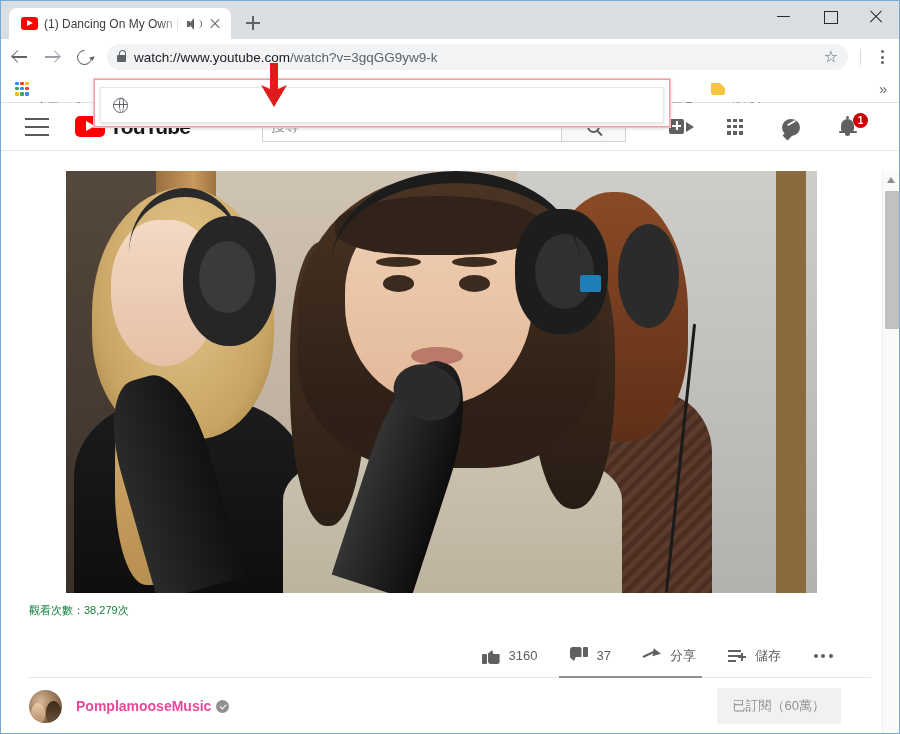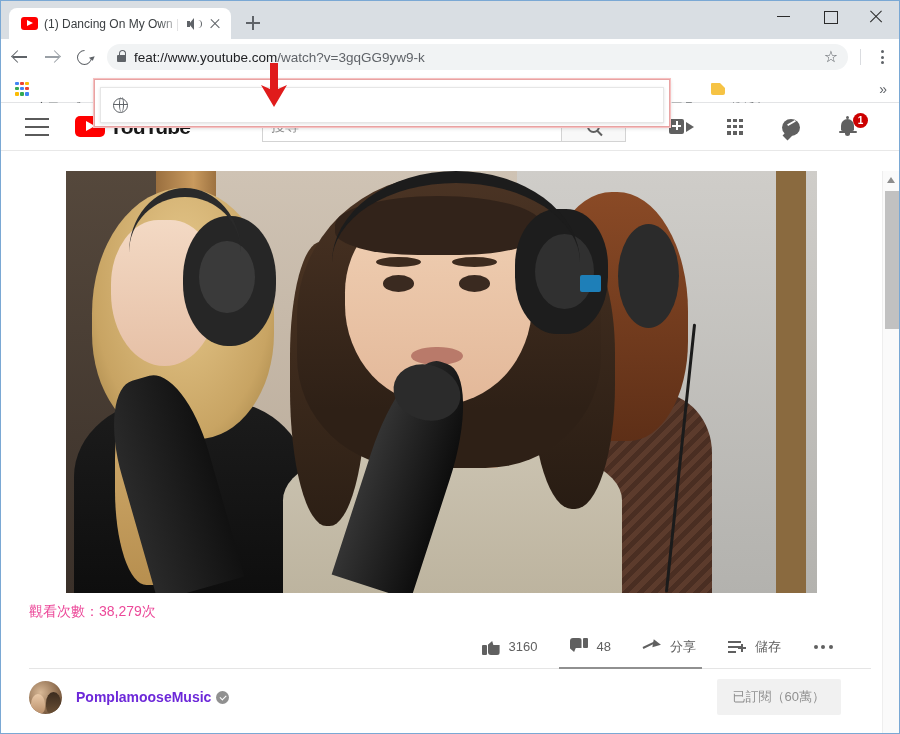--- a/index.html
+++ b/index.html
@@ -368,21 +368,21 @@
             background:linear-gradient(90deg,#343434,#0d0d0d); border-radius:46% 46% 0 0; transform: rotate(18deg); }
   .v-mic0h{ position:absolute; left:43.5%; top:46%; width:9%; height:13%;
             background:#2b2b2b; border-radius:50%; transform: rotate(18deg); }
   .v-mic2 { position:absolute; left:33%; top:22%; width:2.5%; height:34%;
             background:#222; transform: rotate(-8deg); }
 
   .vid-title {
     margin: 14px 0 0 28px; font-size: 17px; color: #030303;
   }
   .vid-views {
-    margin: 10px 0 4px 28px; font-size: 14px; color: #ec4899;
+    margin: 10px 0 16px 28px; font-size: 11px; color: #15803d;
   }
   .meta-row {
     position: relative; margin: 0 28px; height: 44px;
     display: flex; align-items: center; border-bottom: 1px solid #e5e5e5;
   }
   .actions { display: flex; align-items: center; gap: 0; margin-left: auto; margin-right: 22px; }
   .act { display: flex; align-items: center; gap: 9px; padding: 0 16px; cursor: pointer; }
   .act-label { font-size: 13px; color: #606060; font-weight: 500; }
   .thumb-up, .thumb-down { width: 18px; height: 17px; position: relative; }
   .thumb-up::before {
@@ -433,21 +433,21 @@
     position: relative;
   }
   .avatar::before {
     content:""; position:absolute; left: 2px; bottom: 0; width: 14px; height: 20px;
     background: linear-gradient(180deg,#e9c9a8,#b98f6a); border-radius: 50% 50% 35% 35%;
   }
   .avatar::after {
     content:""; position:absolute; right: 1px; bottom: 0; width: 15px; height: 22px;
     background: linear-gradient(180deg,#3b2b1e,#6b5036); border-radius: 50% 50% 35% 35%;
   }
-  .chan-name { font-size: 14px; color: #6d28d9; font-weight: bold; }
+  .chan-name { font-size: 14px; color: #ec4899; font-weight: bold; }
   .verified {
     width: 13px; height: 13px; border-radius: 50%; background: #909090; position: relative;
     display: inline-block; vertical-align: middle; margin-left: 5px;
   }
   .verified::after {
     content:""; position:absolute; left: 3.2px; top: 3.4px; width: 5px; height: 2.8px;
     border-left: 1.6px solid #fff; border-bottom: 1.6px solid #fff; transform: rotate(-45deg);
   }
   .sub-btn {
     margin-left: auto; margin-right: 30px;
@@ -500,21 +500,21 @@
     </div>
     <div class="navbtn fwd">
       <div class="arrow-line"></div>
         <div class="arrow-head"></div>
     </div>
     <div class="navbtn">
       <div class="reload"></div>
     </div>
     <div class="omnibox">
       <div class="lock"></div>
-      <div class="url-text"><span>feat://www.youtube.com</span><span class="dim">/watch?v=3gqGG9yw9-k</span></div>
+      <div class="url-text"><span>watch://www.youtube.com</span><span class="dim">/watch?v=3gqGG9yw9-k</span></div>
       <div class="star">☆</div>
     </div>
     <div class="tb-sep"></div>
     <div class="kebab">
         <span></span>
         <span></span>
         <span></span>
       </div>
   </div>
 
@@ -654,21 +654,21 @@
       <div class="vid-views">觀看次數：38,279次</div>
 
       <div class="meta-row">
         <div class="actions">
           <div class="act">
             <span class="thumb-up"></span>
             <span class="act-label">3160</span>
           </div>
           <div class="act">
             <span class="thumb-down"></span>
-            <span class="act-label">48</span>
+            <span class="act-label">37</span>
           </div>
           <div class="act">
             <span class="share-ic"></span>
             <span class="act-label">分享</span>
           </div>
           <div class="act">
             <span class="save-ic">
                 <i></i>
                 <i></i>
                 <i></i>

